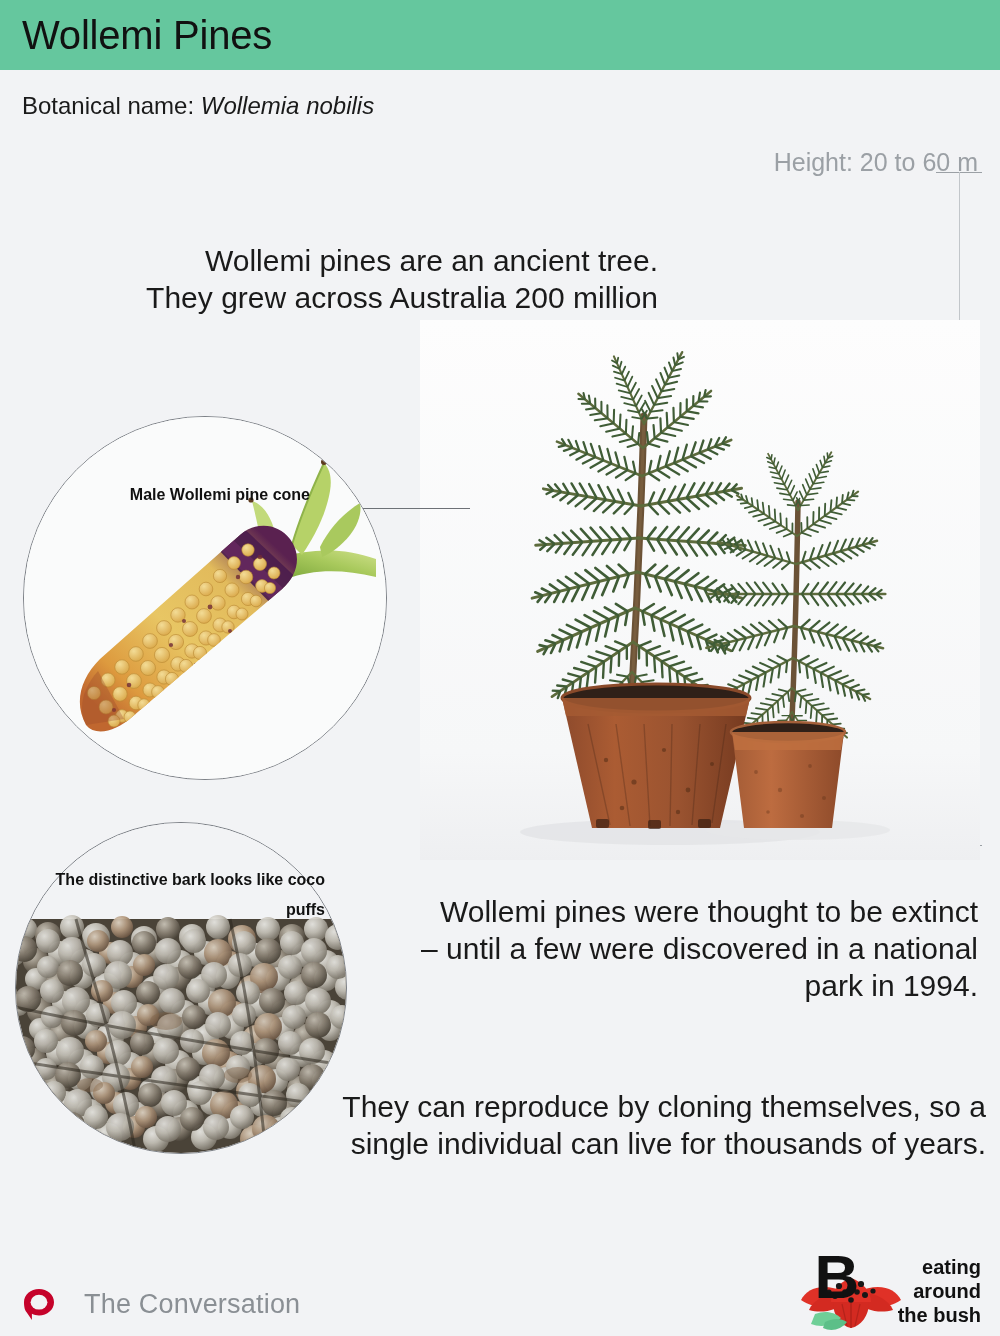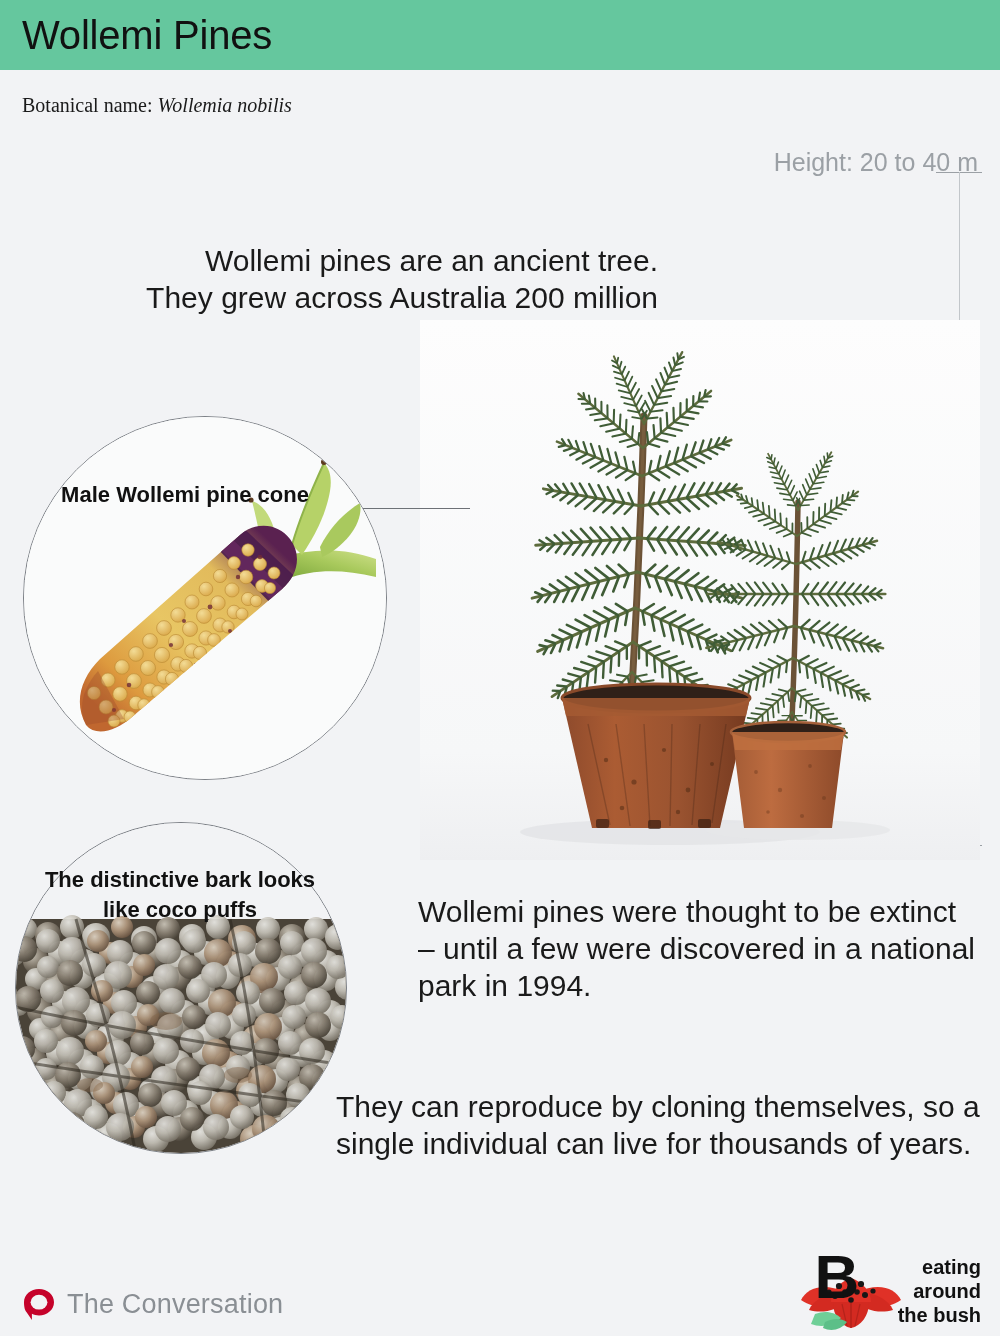--- a/index.html
+++ b/index.html
@@ -29,24 +29,23 @@
     font-size: 40px;
     font-weight: normal;
     color: #111111;
     letter-spacing: -0.2px;
   }
 
   
   .meta {
     position: absolute;
     left: 22px; top: 84px;
-    font-size: 20px;
+    font-size: 24px;
     line-height: 43px;
     color: #1a1a1a;
-    font-family: Liberation Serif, serif;
   }
   .meta .it { font-style: italic; }
 
   
   .height-label {
     position: absolute;
     right: 22px; top: 148px;
     font-size: 25px;
     color: #9ba0a5;
     white-space: nowrap;
@@ -67,22 +66,22 @@
   .height-cap.bot { top: 845px; }
 
   
   .para {
     position: absolute;
     font-size: 30px;
     line-height: 37px;
     color: #1a1a1a;
   }
   .para-intro { left: 138px; top: 242px; width: 520px; text-align: right; }
-  .para-extinct { left: 418px; top: 893px; width: 560px; }
-  .para-clone { left: 336px; top: 1088px; width: 650px; }
+  .para-extinct { left: 418px; top: 893px; width: 560px; text-align: right; }
+  .para-clone { left: 336px; top: 1088px; width: 650px; text-align: right; }
 
   
   .plant-photo {
     position: absolute;
     left: 420px; top: 320px;
     width: 560px; height: 540px;
   }
   .plant-photo svg { display: block; }
 
   
@@ -99,22 +98,22 @@
     width: 364px; height: 364px;
   }
   .callout-bark {
     left: 15px; top: 822px;
     width: 332px; height: 332px;
     background: #f2f3f5;
   }
   .callout-label {
     position: absolute;
     z-index: 6;
-    text-align: center;
-    font-size: 22px;
+    text-align: right;
+    font-size: 16px;
     line-height: 30px;
     font-weight: bold;
     color: #111;
     pointer-events: none;
   }
   .cone-label { left: 60px; top: 480px; width: 250px; }
   .bark-label { left: 35px; top: 865px; width: 290px; }
 
   .leader-line {
     position: absolute;
@@ -127,21 +126,21 @@
   .footer {
     position: absolute;
     left: 0; top: 1245px;
     width: 1000px; height: 91px;
   }
   .tc-logo {
     position: absolute;
     left: 22px; top: 1287px;
     display: flex;
     align-items: center;
-    gap: 11px;
+    gap: 28px;
   }
   .tc-text {
     font-size: 27px;
     color: #8a8f94;
     letter-spacing: 0.2px;
   }
   .batb-logo {
     position: absolute;
     left: 795px; top: 1248px;
     width: 188px; height: 82px;
@@ -153,21 +152,21 @@
 <div class="header-bar"></div>
 <div class="header-title">Wollemi Pines</div>
 
 <div class="meta">
   <div>
     <span>Botanical name:</span>
     <span class="it">Wollemia nobilis</span>
   </div>
 </div>
 
-<div class="height-label">Height: 20 to 40 m</div>
+<div class="height-label">Height: 20 to 60 m</div>
 <div class="height-cap top"></div>
 <div class="height-rule"></div>
 <div class="height-cap bot"></div>
 
 <div class="para para-intro">Wollemi pines are an ancient tree. They grew across Australia 200 million years ago.</div>
 
 <div class="plant-photo">
   <svg width="560" height="540" viewBox="0 0 560 540">
     <defs>
       <linearGradient id="potA" x1="0" y1="0" x2="1" y2="0">

